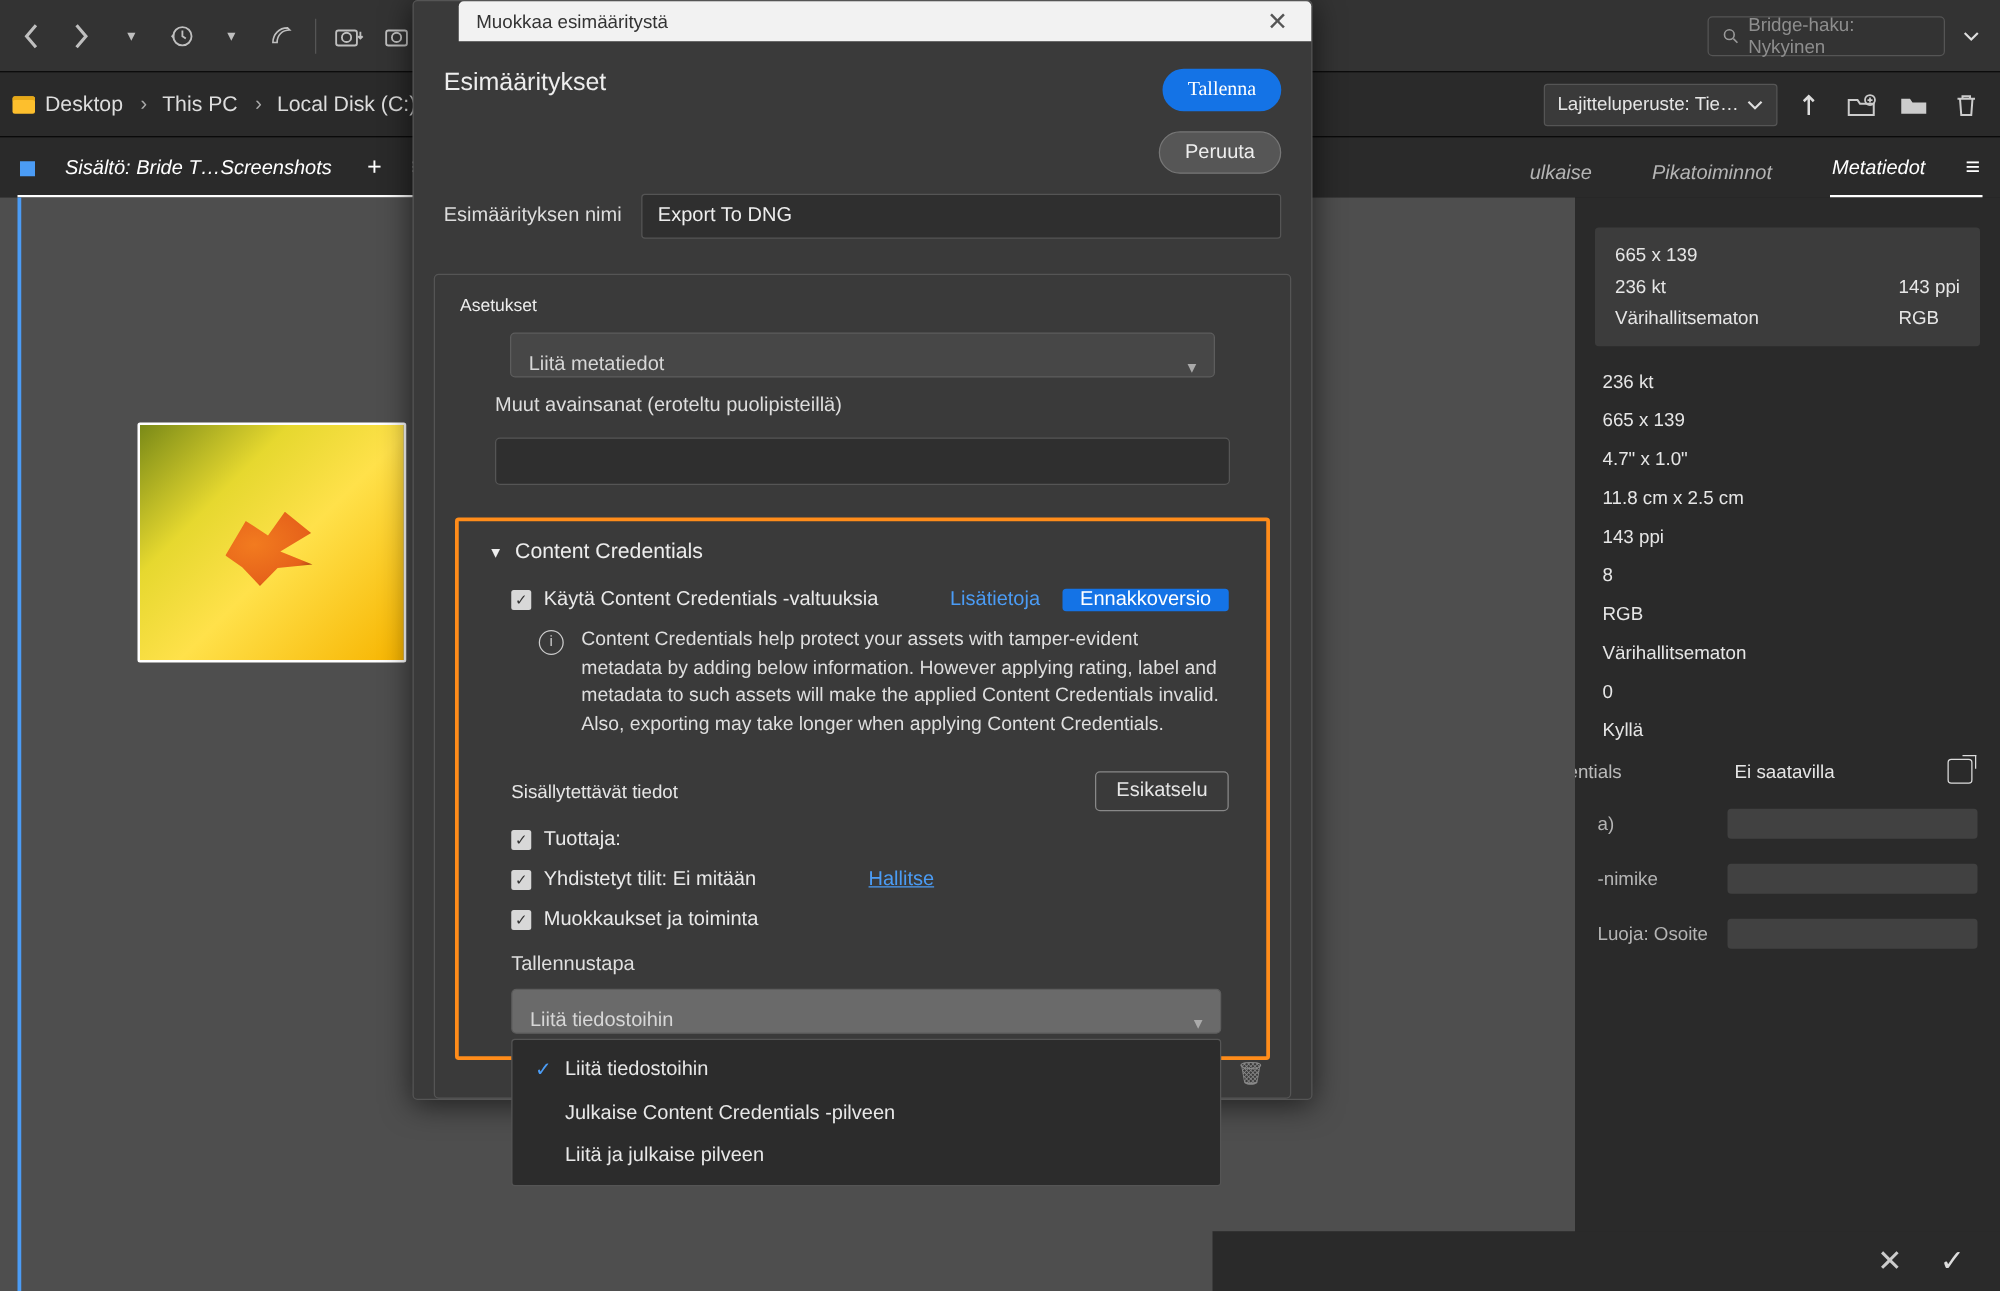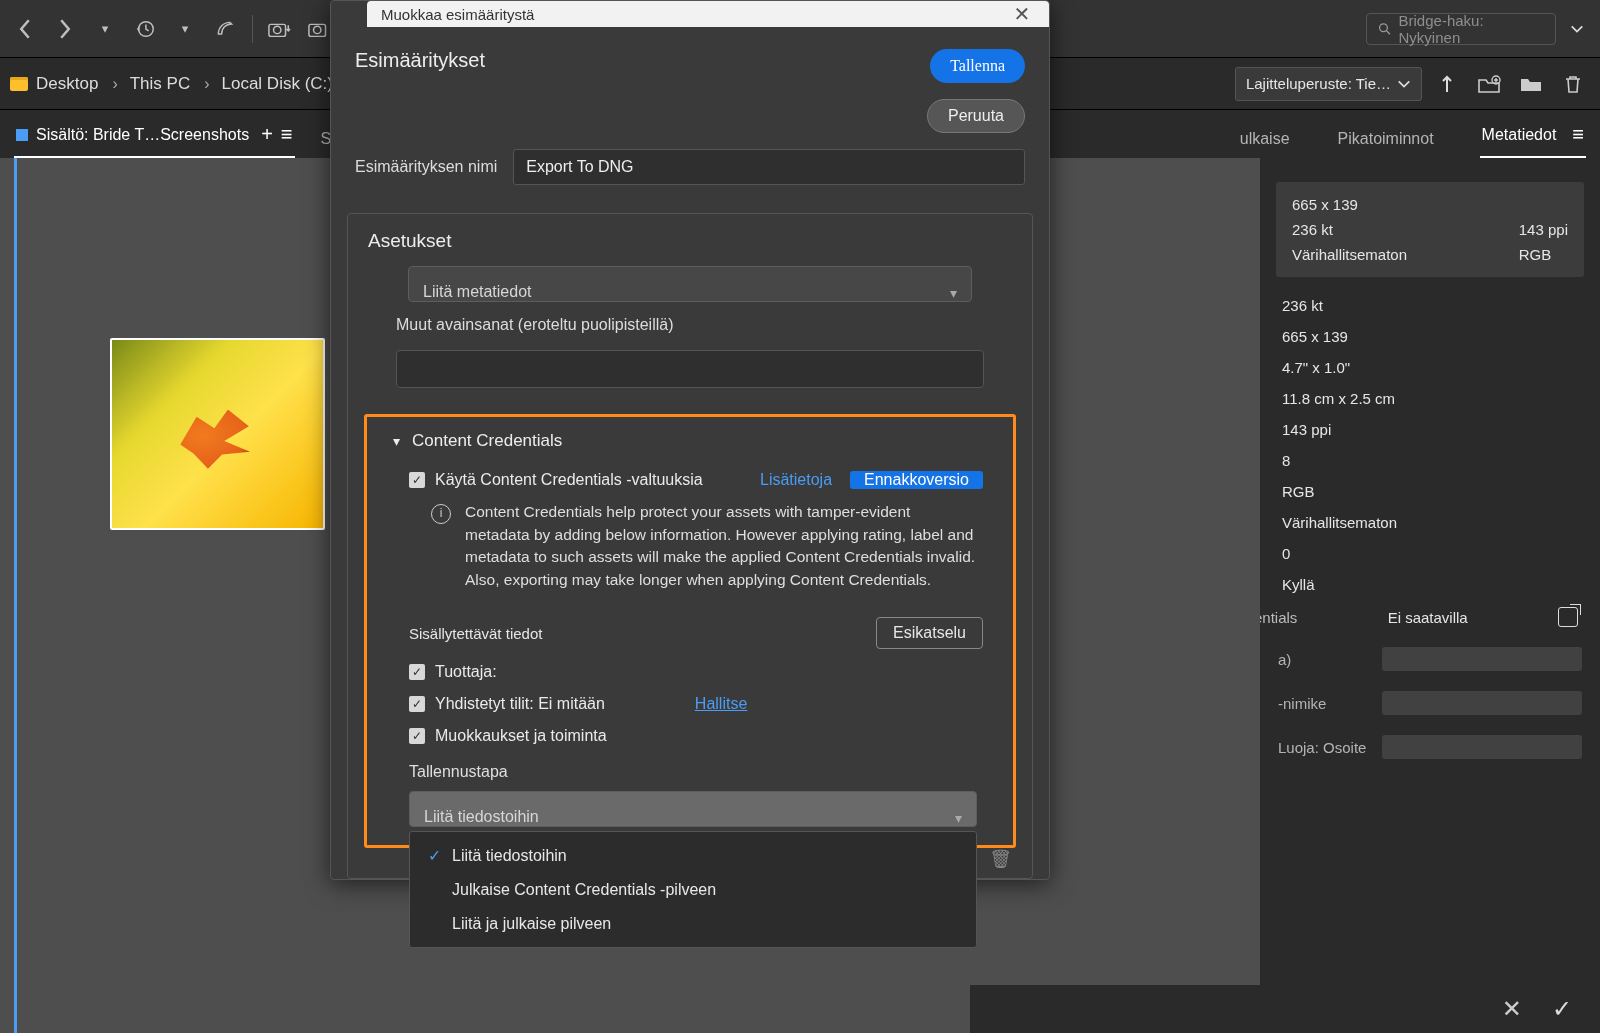--- a/index.html
+++ b/index.html
@@ -59,21 +59,21 @@
     padding:4px 10px;height:34px;
     background:#3a3a3a;border:1px solid #555;border-radius:3px;
     color:var(--txt);min-width:170px;
   }
   
   .tabstrip{
     height:48px;display:flex;align-items:flex-end;
     background:var(--bg1);padding:0 14px;gap:24px;
     color:var(--txt-dim);font-size:16px;
   }
-  .tab{padding:10px 2px;display:flex;align-items:center;gap:8px;cursor:pointer;}
+  .tab{padding:10px 2px;display:flex;align-items:center;gap:24px;cursor:pointer;font-style:italic;}
   .tab.active{color:#fff;border-bottom:2px solid #fff;}
   .bluebox{width:12px;height:12px;background:var(--blue-light);}
   .rtabs{margin-left:auto;display:flex;gap:44px;align-items:flex-end;}
   .rtabs .tab{padding:10px 2px;}
   
   .main{display:flex;height:calc(1033px - 58px - 52px - 48px);}
   .contentcol{flex:1;background:#4e4e4e;position:relative;padding:20px;}
   .selframe{position:absolute;left:14px;top:0;bottom:0;width:3px;background:var(--blue-light);}
   .thumb{
     margin-top:160px;margin-left:90px;
@@ -136,21 +136,21 @@
   .namefield{display:flex;align-items:center;gap:16px;padding:10px 24px 10px 24px;}
   .namefield label{color:#ddd;font-size:16px;white-space:nowrap;}
   .txtinput{
     flex:1;height:36px;background:#2f2f2f;border:1px solid #555;
     border-radius:3px;padding:0 12px;color:#eee;font-size:16px;
   }
   .settings-box{
     margin:18px 16px 0 16px;border:1px solid #555;border-radius:4px;
     padding:0 0 30px 0;position:relative;flex:1;overflow:visible;
   }
-  .settings-box h3{margin:16px 20px 14px 20px;color:#ededed;font-weight:500;font-size:19px;}
+  .settings-box h3{margin:16px 20px 14px 20px;color:#ededed;font-weight:500;font-size:14px;}
   .dropdown{
     height:36px;background:#474747;border:1px solid #5d5d5d;border-radius:4px;
     display:flex;align-items:flex-end;justify-content:space-between;
     padding:0 14px;color:#d7d7d7;font-size:16px;cursor:pointer;
   }
   .dropdown .caret{font-size:14px;color:#aaa;}
   .sec-meta{padding:0 60px;}
   .sec-keywords{padding:14px 48px 0 48px;}
   .sec-keywords label{color:#ddd;font-size:16px;}
   .kw-input{

